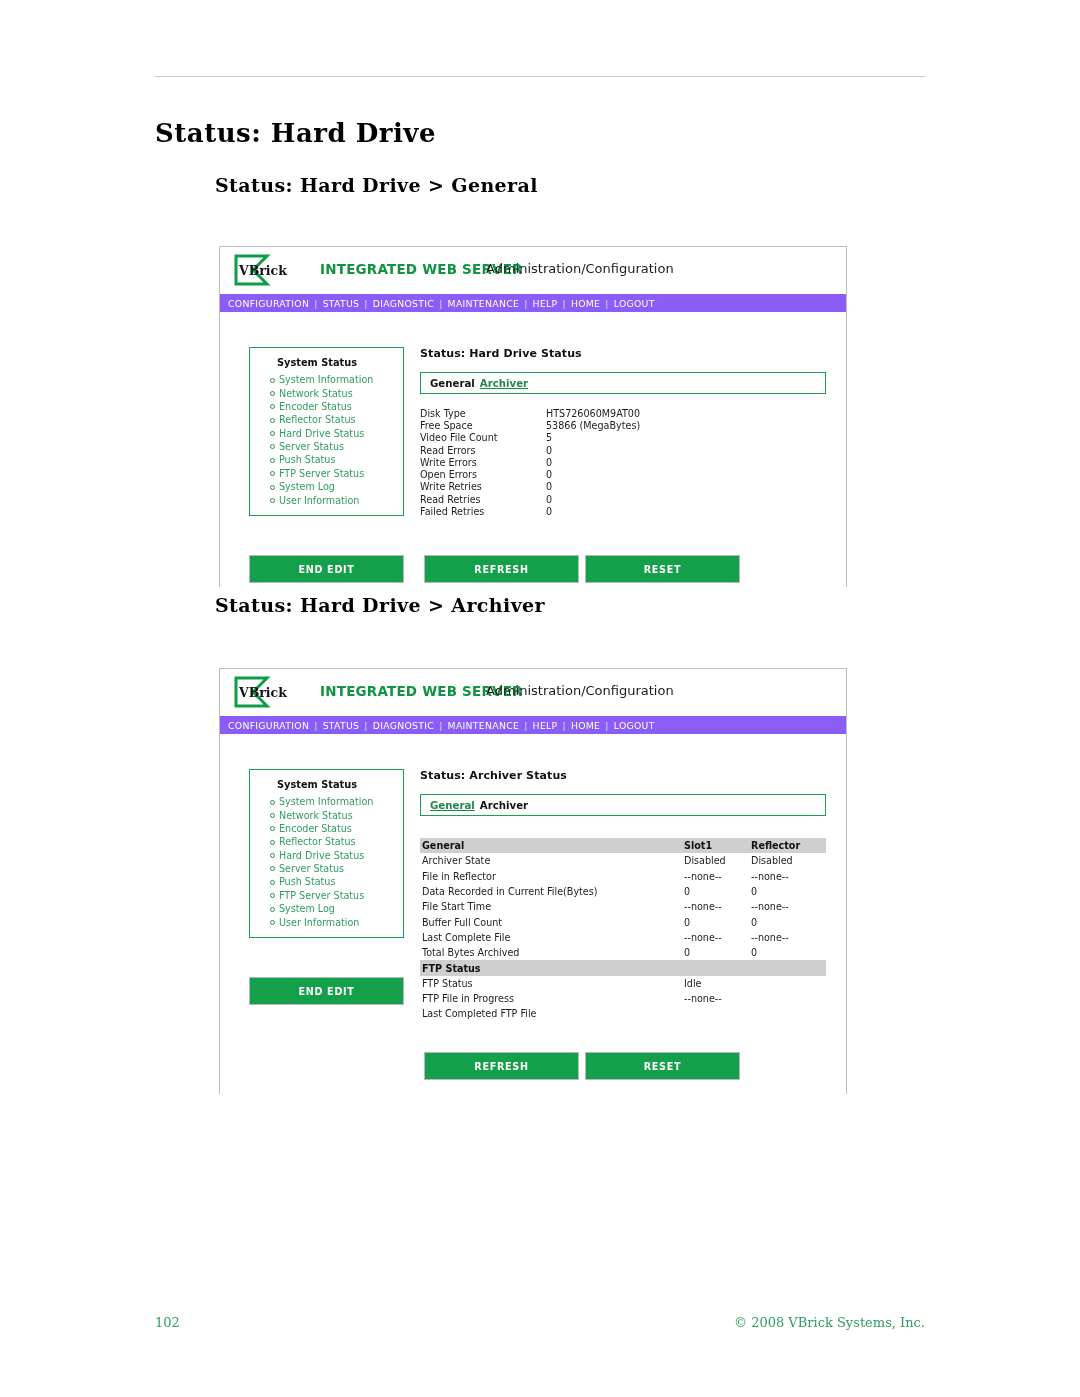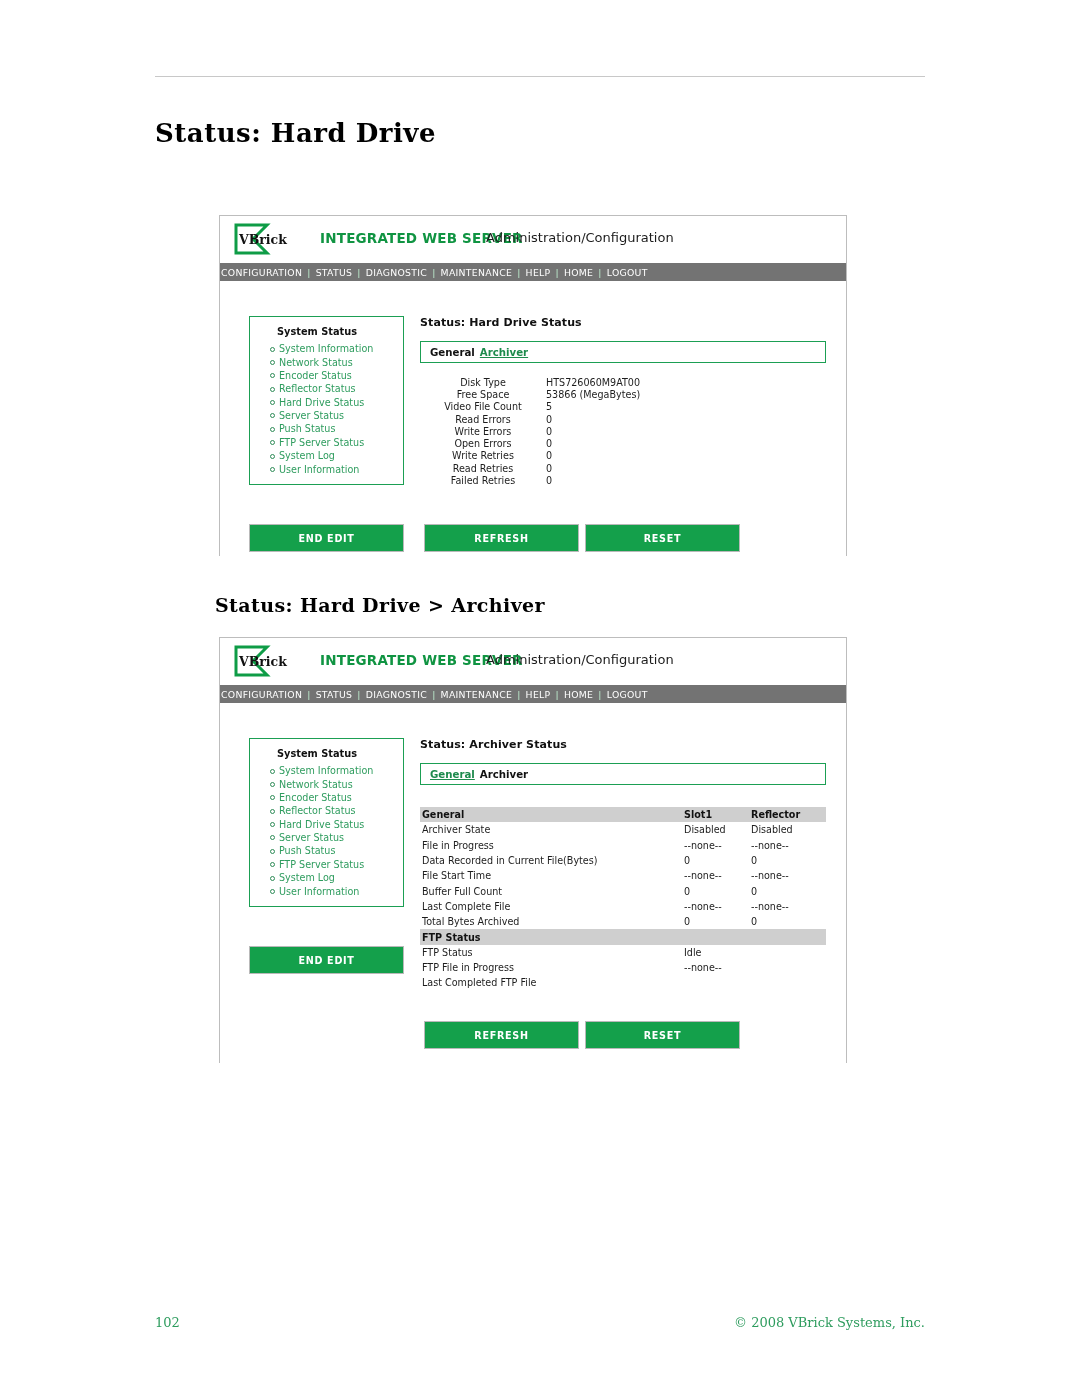--- a/index.html
+++ b/index.html
@@ -55,20 +55,21 @@
   .h2-a { top: 174px; }
   .h2-b { top: 594px; }
 
   
   .shot {
     position: absolute;
     border: 1px solid #bdbdbd;
     background: #ffffff;
     box-sizing: border-box;
     font-family: "DejaVu Sans", "Liberation Sans", sans-serif;
+    margin-top: 31px;
   }
   .shot-1 { left: 219px; top: 215px; width: 628px; height: 341px; }
   .shot-2 { left: 219px; top: 637px; width: 628px; height: 426px; }
 
   
   .iws-header {
     position: relative;
     height: 46px;
     background: #ffffff;
     border-bottom: 1px solid #ffffff;
@@ -96,27 +97,27 @@
     top: 14px;
     font-size: 13px;
     font-weight: normal;
     color: #1c1c1c;
   }
 
   
   .navbar {
     position: relative;
     height: 18px;
-    background: #737373;
+    background: #8b5cf6;
     color: #ffffff;
     font-size: 9.3px;
     letter-spacing: 0.3px;
     display: flex;
     align-items: center;
-    padding-left: 1px;
+    padding-left: 8px;
     box-sizing: border-box;
   }
   .navbar .nav-item { color: #ffffff; }
   .navbar .nav-sep {
     color: #bdeccd;
     padding: 0 5px;
   }
 
   
   .iws-body {
@@ -207,21 +208,20 @@
   .kv {
     position: absolute;
     font-size: 9.6px;
     color: #1d1d1d;
     width: 100%;
   }
   .kv-row {
     display: flex;
     height: 12.3px;
     align-items: center;
-    text-align: center;
   }
   .kv-key { width: 126px; }
   .kv-val { }
 
   
   .tbl {
     position: absolute;
     font-size: 9.6px;
     color: #1d1d1d;
     width: 400px;
@@ -260,20 +260,21 @@
 </style>
 </head>
 <body>
 
 <div class="page">
 
   <div class="top-rule"></div>
 
   <div class="h1">Status: Hard Drive</div>
 
+  <div class="h2 h2-a">Status: Hard Drive &gt; General</div>
 
   <div class="shot shot-1">
 
     <div class="iws-header">
       <div class="logo">
         <svg width="58" height="32" viewBox="0 0 58 32">
           <path d="M3 2 L34 2 L20 16 L34 30 L3 30 Z" fill="#ffffff" stroke="#0e9c46" stroke-width="3"></path>
           <text x="6" y="21" font-family="DejaVu Serif, serif" font-size="12.5" font-weight="bold" fill="#111111">VBrick</text>
         </svg>
       </div>
@@ -428,21 +429,21 @@
             <span class="c1">General</span>
             <span class="c2">Slot1</span>
             <span class="c3">Reflector</span>
           </div>
           <div class="tbl-row">
               <span class="c1">Archiver State</span>
               <span class="c2">Disabled</span>
               <span class="c3">Disabled</span>
             </div>
           <div class="tbl-row">
-              <span class="c1">File in Progress</span>
+              <span class="c1">File in Reflector</span>
               <span class="c2">--none--</span>
               <span class="c3">--none--</span>
             </div>
           <div class="tbl-row">
               <span class="c1">Data Recorded in Current File(Bytes)</span>
               <span class="c2">0</span>
               <span class="c3">0</span>
             </div>
           <div class="tbl-row">
               <span class="c1">File Start Time</span>

